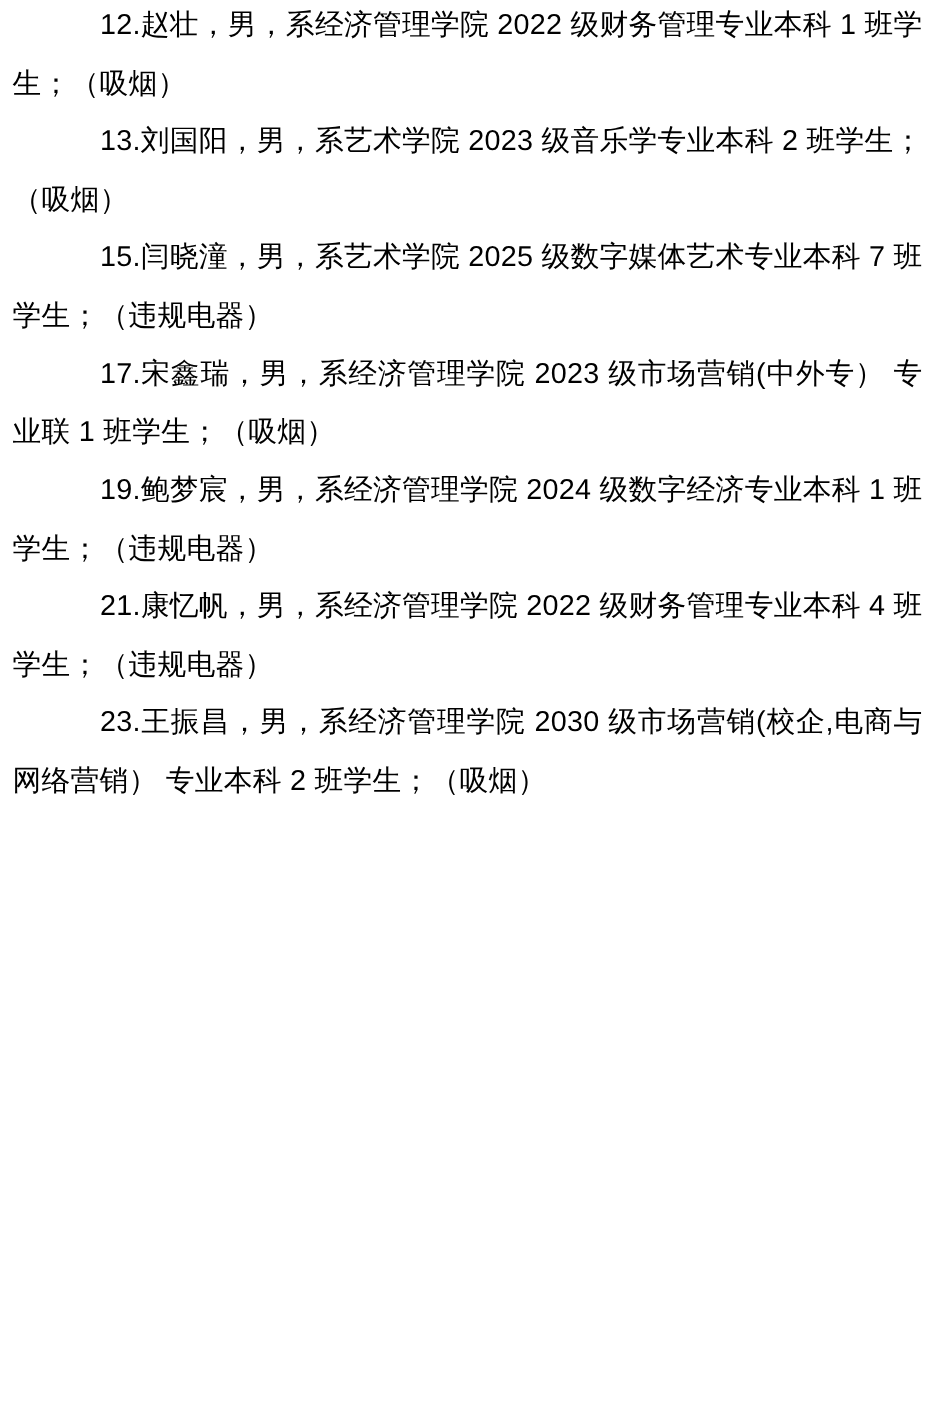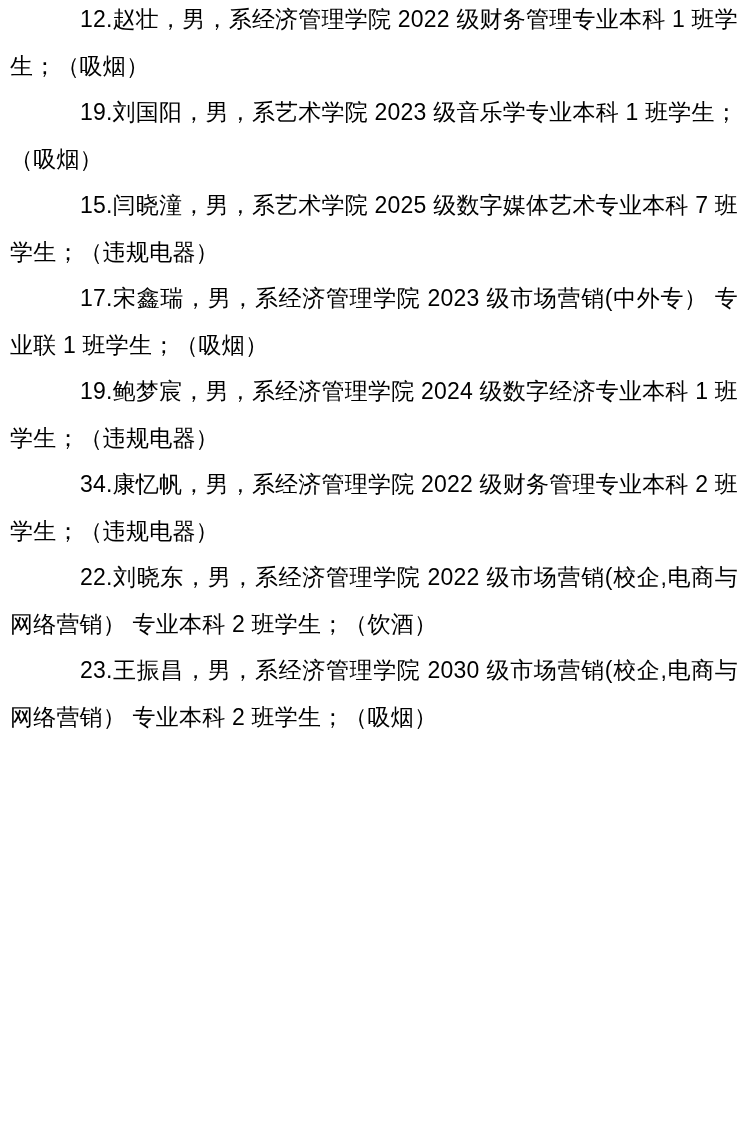--- a/index.html
+++ b/index.html
@@ -34,20 +34,19 @@
     text-indent: 70px;
     letter-spacing: 0.2px;
     word-break: break-all;
   }
 </style>
 </head>
 <body>
 
 <div class="page">
   <p class="entry">12.赵壮，男，系经济管理学院 2022 级财务管理专业本科 1 班学生；（吸烟）</p>
-  <p class="entry">19.刘国阳，男，系艺术学院 2023 级音乐学专业本科 1 班学生；（吸烟）</p>
+  <p class="entry">13.刘国阳，男，系艺术学院 2023 级音乐学专业本科 2 班学生；（吸烟）</p>
   <p class="entry">15.闫晓潼，男，系艺术学院 2025 级数字媒体艺术专业本科 7 班学生；（违规电器）</p>
   <p class="entry">17.宋鑫瑞，男，系经济管理学院 2023 级市场营销(中外专） 专业联 1 班学生；（吸烟）</p>
   <p class="entry">19.鲍梦宸，男，系经济管理学院 2024 级数字经济专业本科 1 班学生；（违规电器）</p>
-  <p class="entry">34.康忆帆，男，系经济管理学院 2022 级财务管理专业本科 2 班学生；（违规电器）</p>
-  <p class="entry">22.刘晓东，男，系经济管理学院 2022 级市场营销(校企,电商与网络营销） 专业本科 2 班学生；（饮酒）</p>
+  <p class="entry">21.康忆帆，男，系经济管理学院 2022 级财务管理专业本科 4 班学生；（违规电器）</p>
   <p class="entry">23.王振昌，男，系经济管理学院 2030 级市场营销(校企,电商与网络营销） 专业本科 2 班学生；（吸烟）</p>
 </div>
 
 </body></html>

